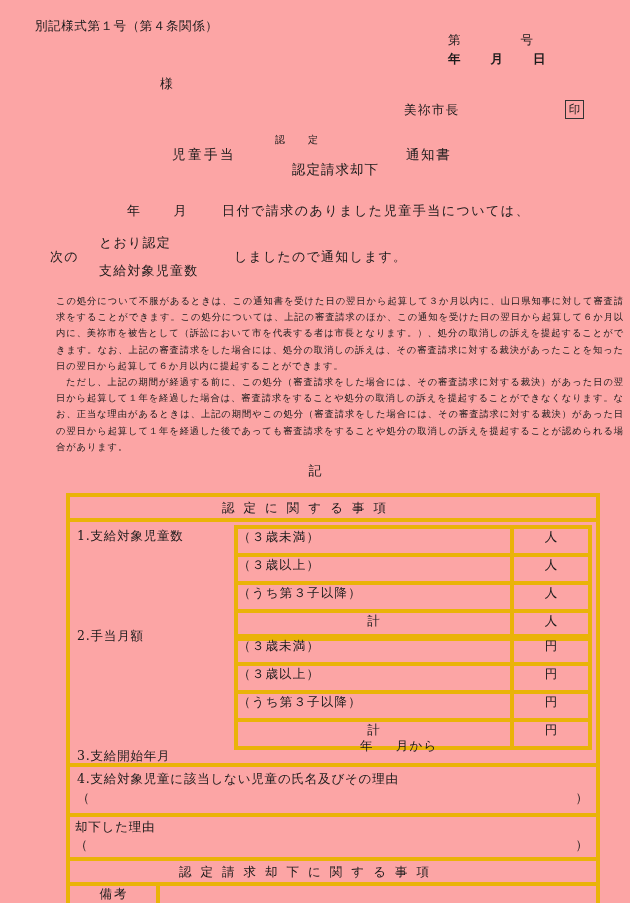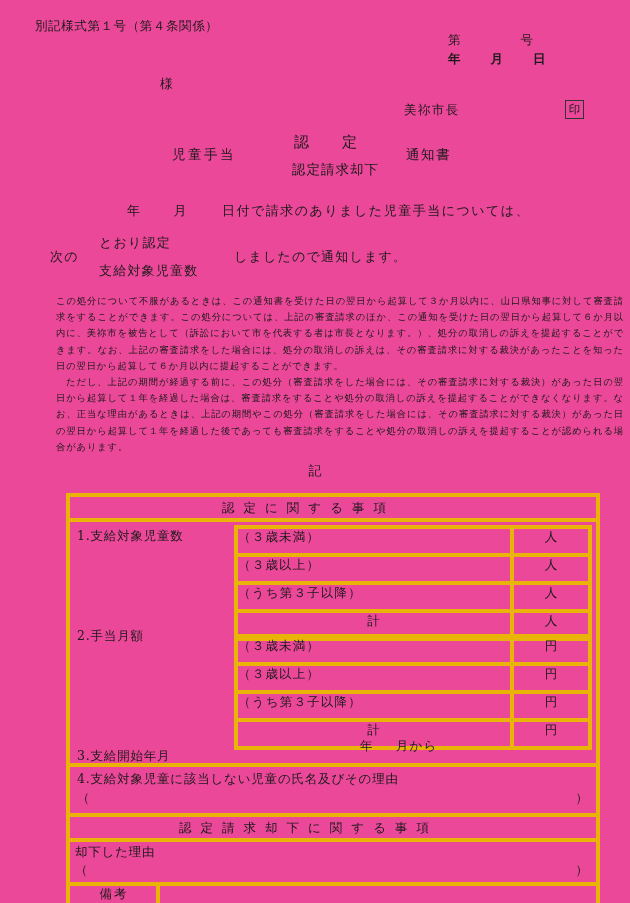--- a/index.html
+++ b/index.html
@@ -8,21 +8,21 @@
     background: #ffffff;
   }
   body {
     font-family: "DejaVu Serif", "Liberation Serif", serif;
     color: #1a1a1a;
   }
   #page {
     position: relative;
     width: 630px;
     height: 903px;
-    background: #ec4899;
+    background: #fca5a5;
     overflow: hidden;
   }
   .abs { position: absolute; white-space: pre; }
 
   
   .form-no {
     left: 35px; top: 18px;
     font-size: 12.5px;
     letter-spacing: 0.6px;
   }
@@ -59,23 +59,22 @@
   }
 
   
   .title-benefit {
     left: 172px; top: 146px;
     font-size: 13.5px;
     letter-spacing: 2.5px;
   }
   .title-opt-a {
     left: 275px; top: 133px;
-    font-size: 15px;
+    font-size: 10px;
     letter-spacing: 1px;
-    margin-left: 19px;
   }
   .title-opt-b {
     left: 262px; top: 161px;
     font-size: 13.5px;
     letter-spacing: 1px;
     padding-left: 30px;
   }
   .title-notice {
     left: 406px; top: 146px;
     font-size: 13.5px;
@@ -353,31 +352,31 @@
           <td class="blockcell">
             <div class="row-reason">
               <div class="lbl">4.支給対象児童に該当しない児童の氏名及びその理由</div>
               <div class="paren-l">（</div>
               <div class="paren-r">）</div>
             </div>
           </td>
         </tr>
 
         <tr>
-          <td class="sec-head offset">認定請求却下に関する事項</td>
-        </tr>
-
-        <tr>
           <td class="blockcell">
             <div class="row-reject">
               <div class="lbl">却下した理由</div>
               <div class="paren-l">（</div>
               <div class="paren-r">）</div>
             </div>
           </td>
+        </tr>
+
+        <tr>
+          <td class="sec-head offset">認定請求却下に関する事項</td>
         </tr>
 
         <tr>
           <td class="blockcell">
             <table class="form" style="width:100%;border:0;">
               <tbody>
                 <tr>
                   <td class="remarks-label" style="border-left:0;border-top:0;border-bottom:0;">備考</td>
                   <td class="remarks-body" style="border-right:0;border-top:0;border-bottom:0;"></td>
                 </tr>

